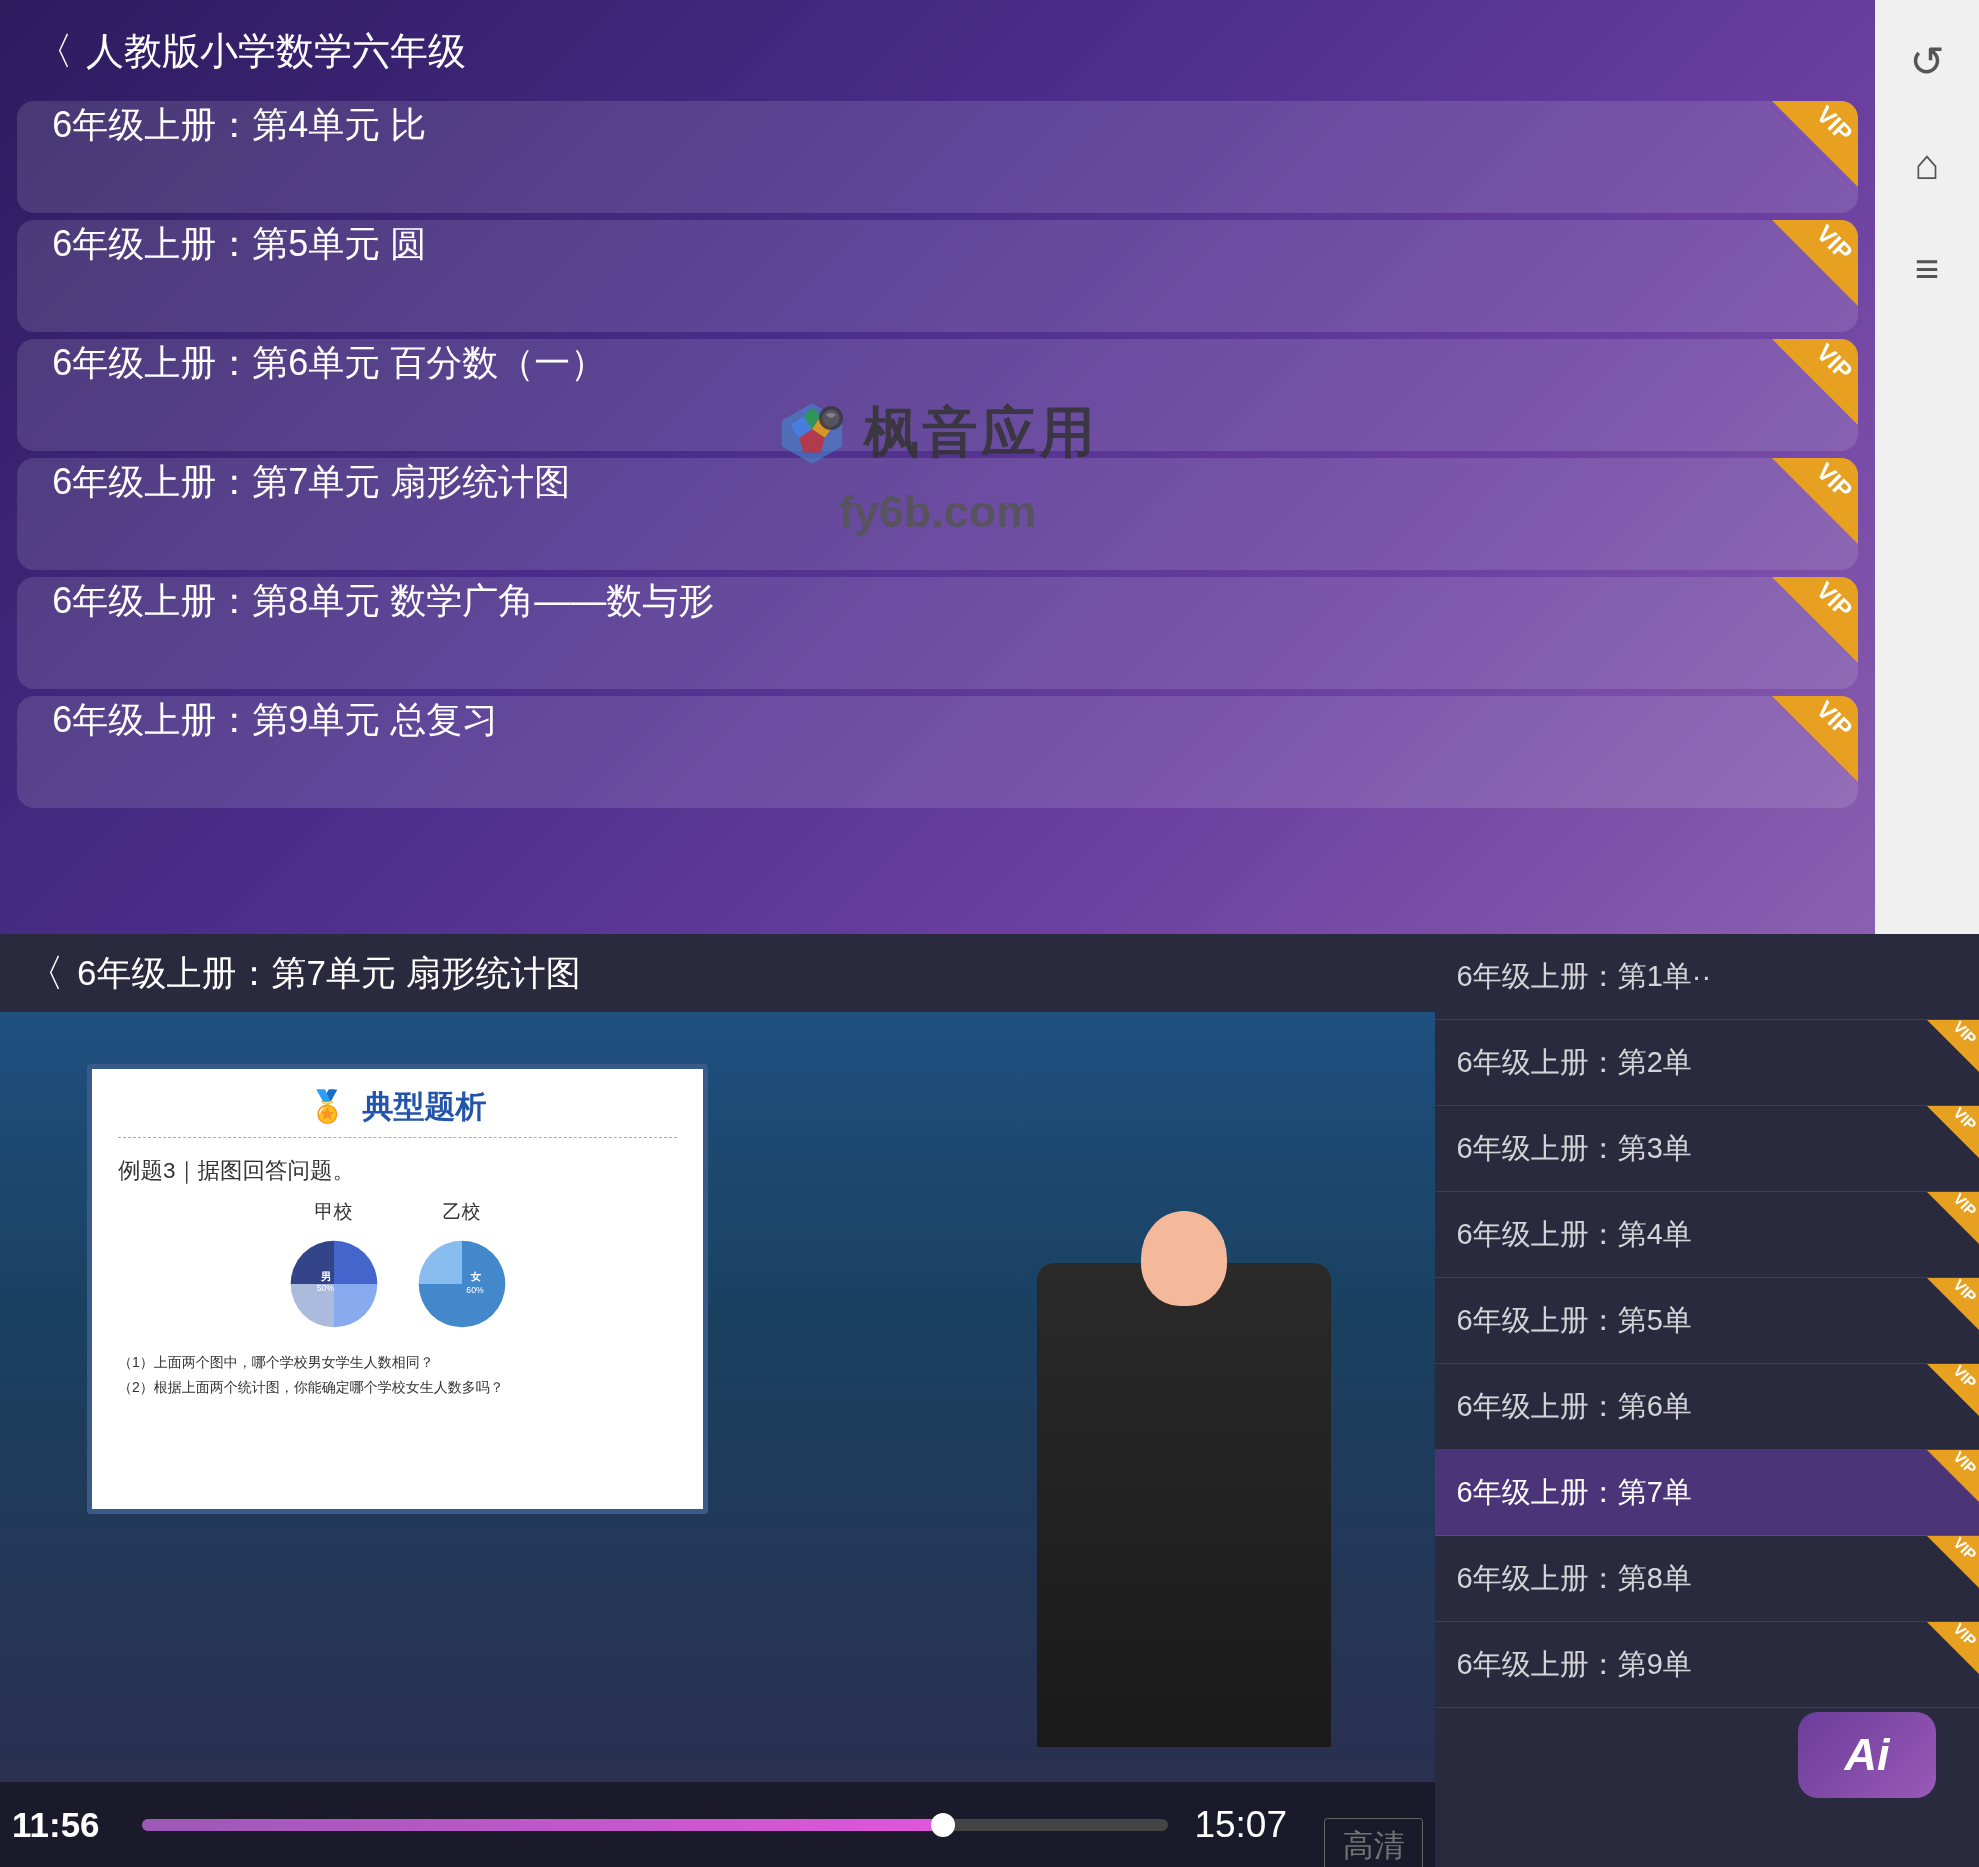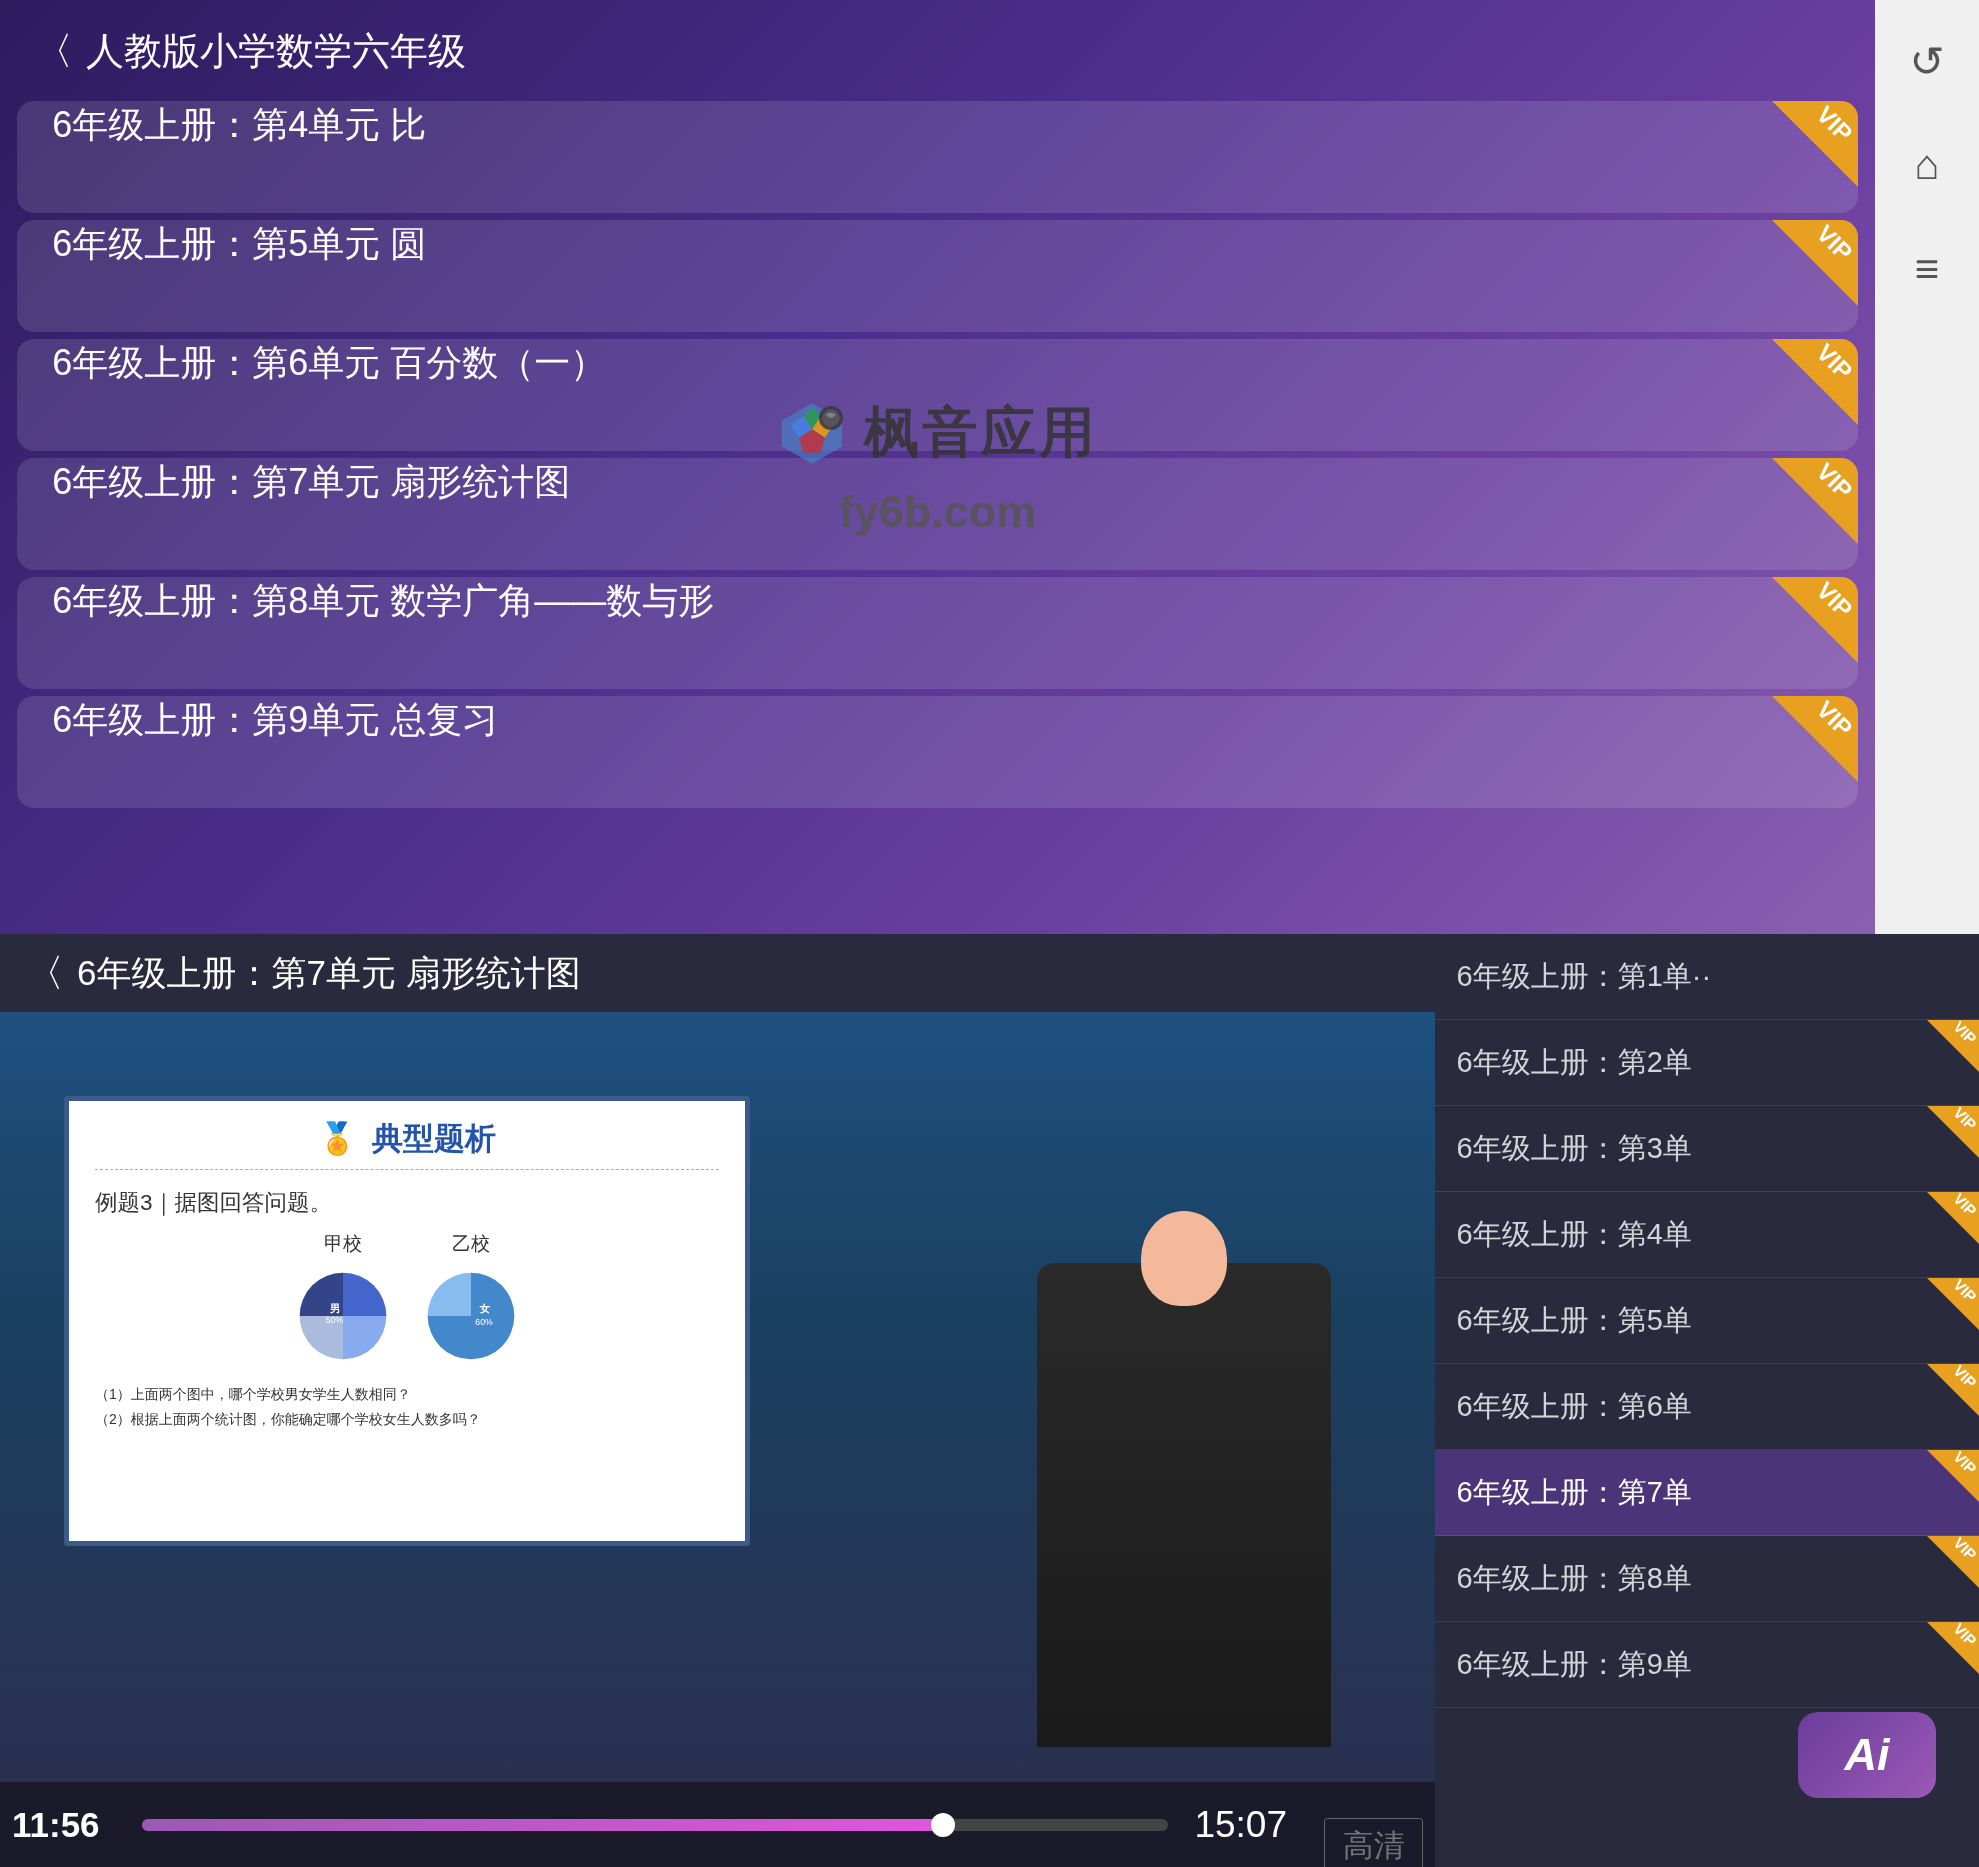--- a/index.html
+++ b/index.html
@@ -203,27 +203,26 @@
     .classroom-bg {
       position: absolute;
       width: 100%;
       height: 100%;
       background: linear-gradient(180deg, #1e5080 0%, #1a4060 40%, #2a3050 100%);
     }
 
     .whiteboard {
       position: absolute;
       top: 52px;
-      left: 64px;
-      width: 686px;
+      left: 87px;
+      width: 621px;
       height: 450px;
       background: white;
       border: 5.2px solid #3a5a8a;
       border-radius: 3.5px;
-      margin-top: 32px;
     }
 
     .whiteboard-title {
       text-align: center;
       font-size: 31px;
       font-weight: bold;
       color: #2255aa;
       padding: 17.3px 0 8.6px;
       border-bottom: 1.7px dashed #aaa;
       margin: 0 26px;

